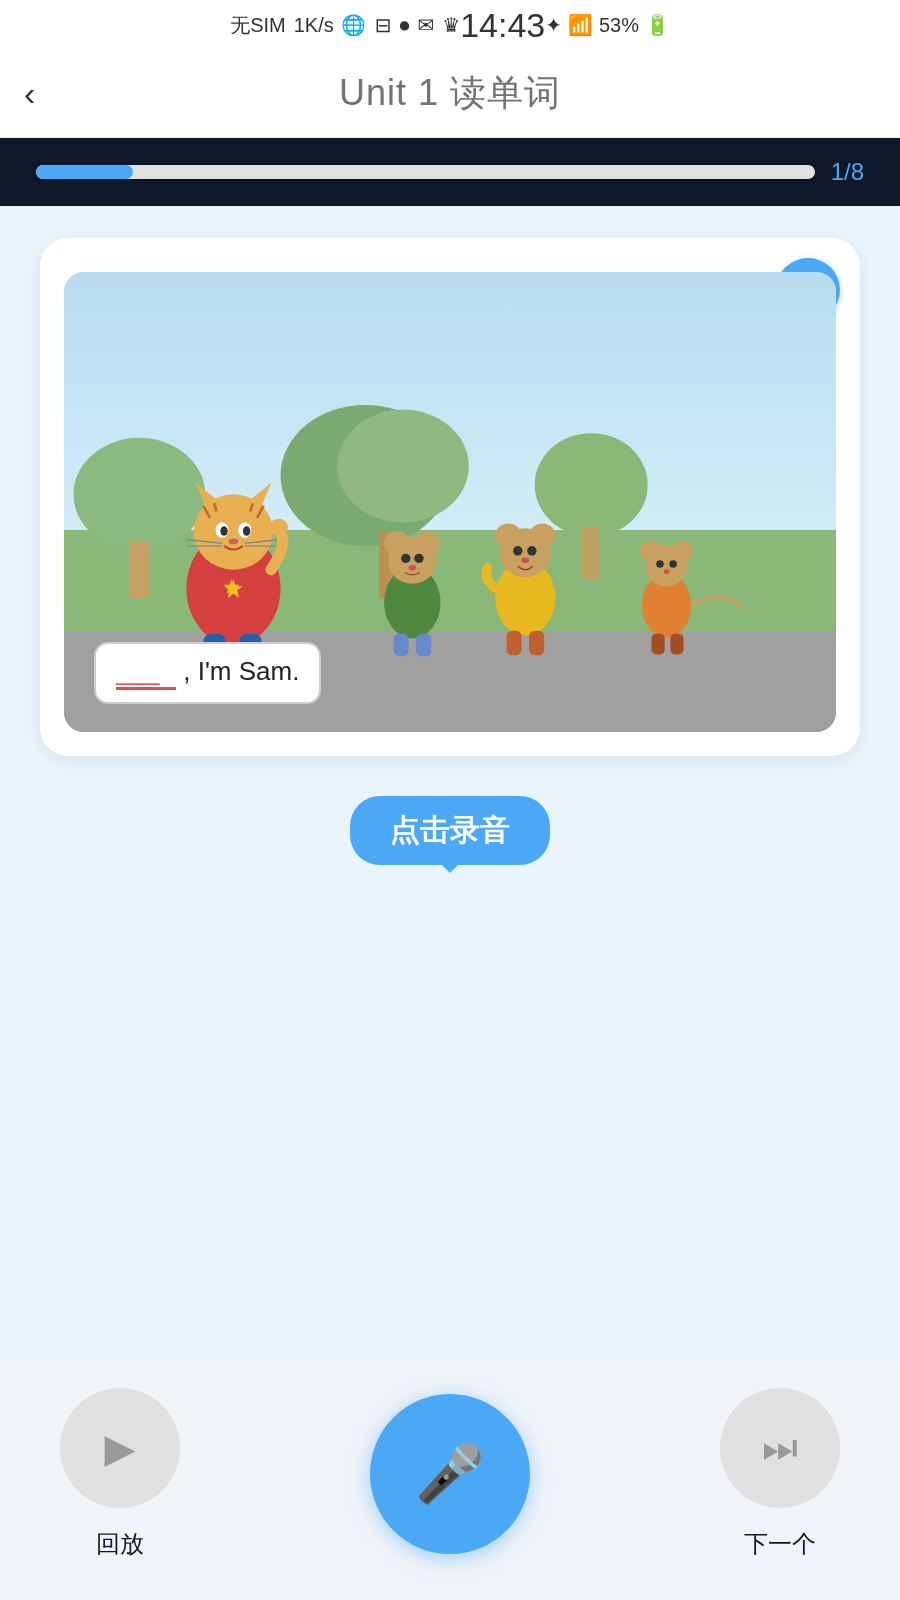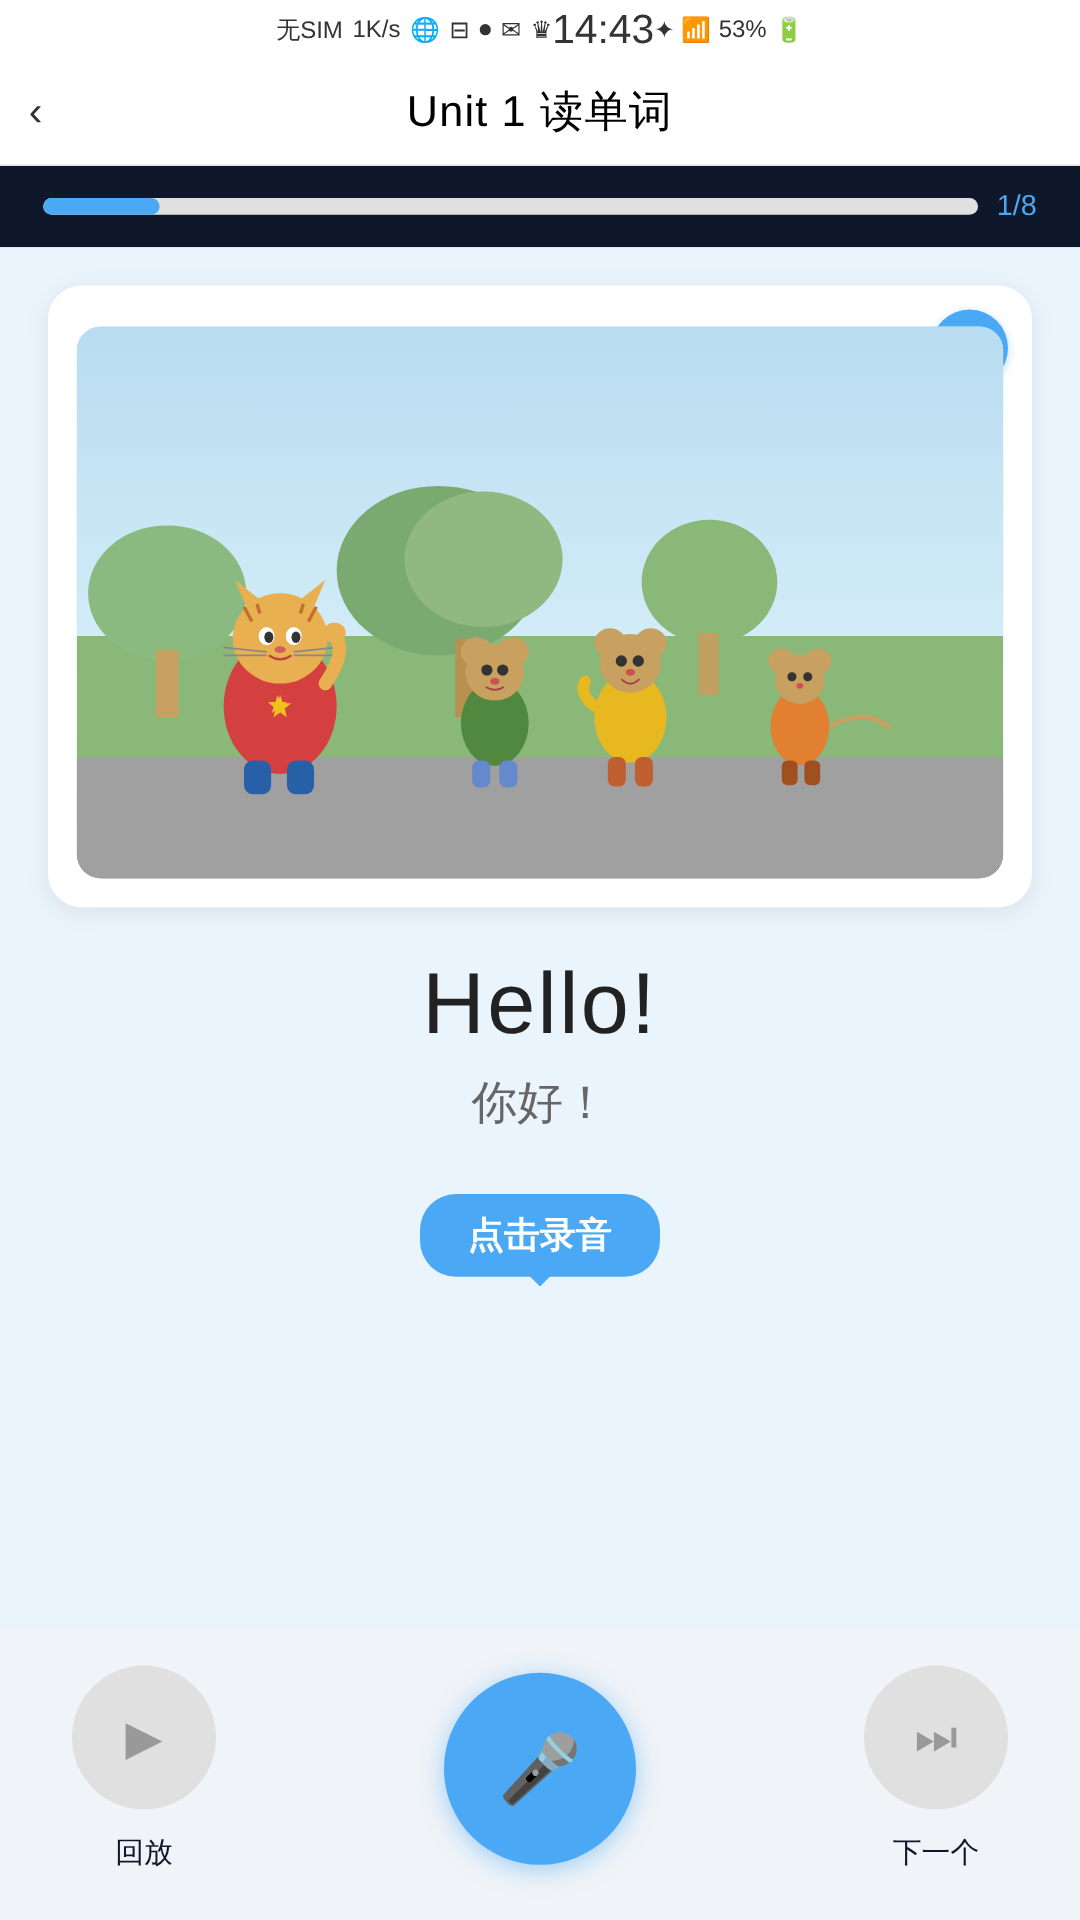--- a/index.html
+++ b/index.html
@@ -43,21 +43,21 @@
     .nav-back {
       position: absolute;
       left: 24px;
       font-size: 34px;
       color: #333;
       cursor: pointer;
     }
     .nav-title {
       font-size: 36px;
       font-weight: 500;
-      color: #000000;
+      color: #737373;
       letter-spacing: 1px;
     }
 
     
     .progress-section {
       background: #0f172a;
       padding: 20px 36px;
       display: flex;
       align-items: center;
       gap: 16px;
@@ -415,27 +415,27 @@
         <ellipse cx="647" cy="174" rx="4" ry="4" fill="#333"></ellipse>
 
         <ellipse cx="640" cy="182" rx="3" ry="2.5" fill="#d05050"></ellipse>
 
         <path d="M666,218 Q700,200 720,220" stroke="#c8a060" stroke-width="4" fill="none"></path>
 
         <rect x="624" y="248" width="14" height="22" rx="5" fill="#a05020"></rect>
         <rect x="644" y="248" width="14" height="22" rx="5" fill="#a05020"></rect>
       </svg>
 
+      <div class="speech-bubble">
+        <span class="speech-blank">___</span>
+        <span>, I'm Sam.</span>
+      </div>
     </div>
   </div>
 
-  <div class="word-section">
-    <div class="word-english">Hello!</div>
-    <div class="word-chinese">你好！</div>
-  </div>
 
   <div class="tooltip-wrap">
     <div class="record-tooltip">点击录音</div>
   </div>
 
 </div>
 
 <div class="bottom-controls">
 
   <div style="display:flex;flex-direction:column;align-items:center;gap:10px;">

